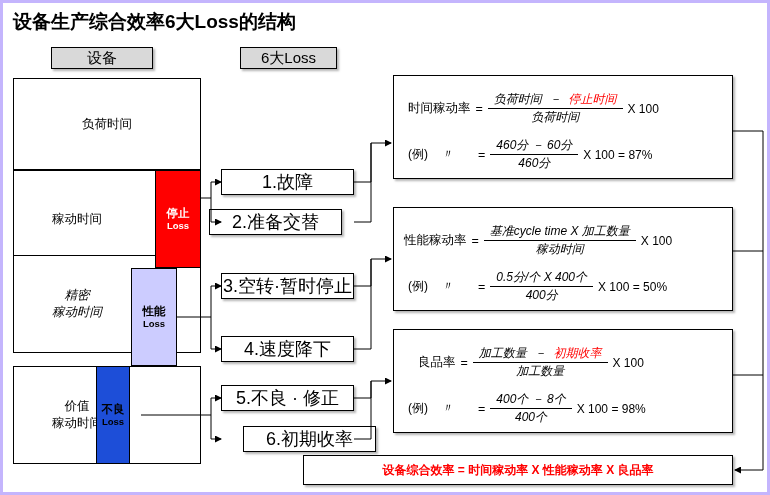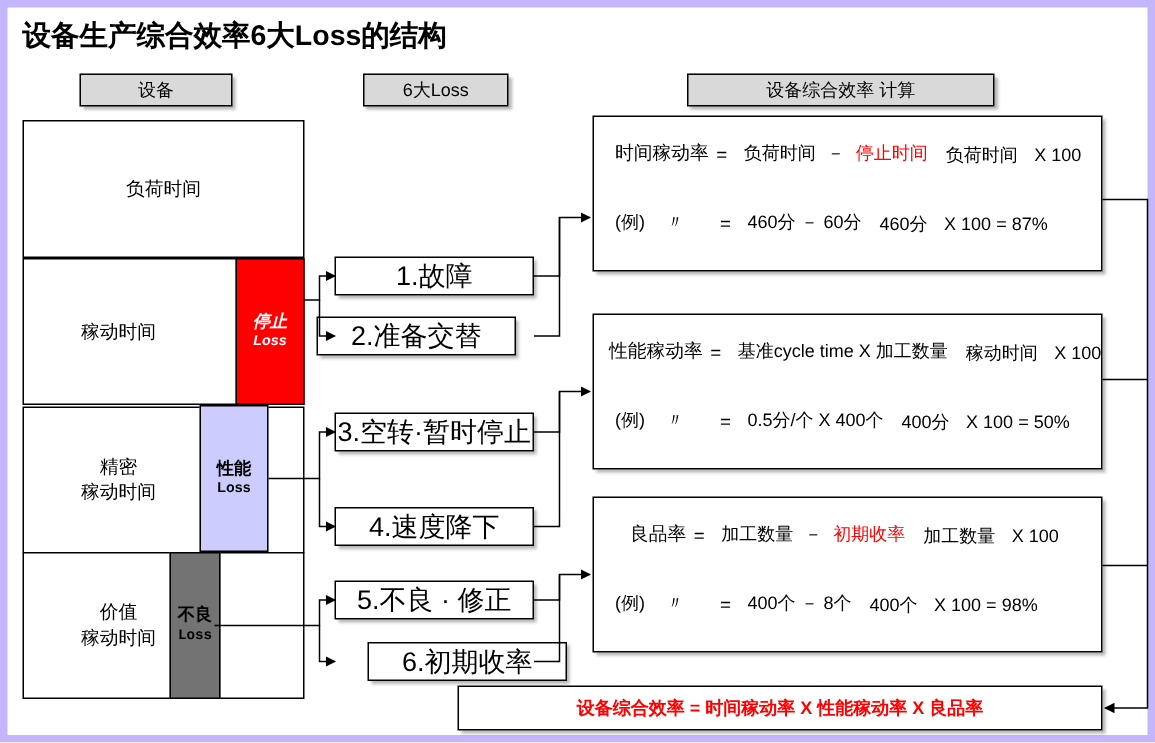--- a/index.html
+++ b/index.html
@@ -12,41 +12,41 @@
     background: #ffffff;
     font-family: "Liberation Sans", sans-serif;
     color: #000000;
     position: relative;
     overflow: hidden;
   }
   .page {
     position: relative;
     width: 770px;
     height: 495px;
-    border: 5px solid #c4b5fd;
+    border: 3px solid #c4b5fd;
     box-sizing: border-box;
     padding-left: 40px;
   }
   
   #title {
     position: absolute;
     left: 10px;
     top: 6px;
     font-size: 19px;
     font-weight: bold;
     letter-spacing: 0px;
     white-space: nowrap;
   }
   
   .hdr {
     position: absolute;
     background: #d9d9d9;
     border: 1px solid #000000;
     box-sizing: border-box;
-    font-size: 12px;
+    font-size: 15px;
     display: flex;
     align-items: center;
     justify-content: center;
     box-shadow: 2px 2px 2px rgba(120,120,120,0.55);
   }
   
   .tcell {
     position: absolute;
     border: 1px solid #000000;
     box-sizing: border-box;
@@ -103,24 +103,25 @@
     position: absolute;
     display: flex;
     align-items: center;
     font-size: 12px;
     white-space: nowrap;
   }
   .lbl { font-size: 12.5px; }
   .eq  { margin: 0 5px; font-size: 12.5px; }
   .frac {
     display: inline-flex;
-    flex-direction: row;
+    flex-direction: column;
     align-items: center;
     justify-content: center;
     line-height: 1.25;
+    font-style: italic;
   }
   .frac .num {
     padding: 0 6px 1px 6px;
     font-size: 12px;
     white-space: nowrap;
   }
   .frac .bar {
     width: 100%;
     height: 1px;
     background: #000000;
@@ -164,57 +165,54 @@
 <div class="page">
 
   <div id="title">设备生产综合效率6大Loss的结构</div>
 
   <div class="hdr" style="left:48px; top:44px; width:102px; height:22px;">
     <span>设备</span>
   </div>
   <div class="hdr" style="left:237px; top:44px; width:97px; height:22px;">
     <span>6大Loss</span>
   </div>
-  <div class="hdr" style="left:453px; top:44px; width:205px; height:22px;">
-    <span>设备综合效率 计算</span>
-  </div>
 
   <div class="tcell" style="left:10px; top:75px; width:188px; height:92px;">
     <span>负荷时间</span>
   </div>
 
   <div class="tcell" style="left:10px; top:167px; width:188px; height:98px;">
     <span style="margin-right:60px;">稼动时间</span>
   </div>
 
-  <div class="tcell" style="left:10px; top:266px; width:188px; height:98px;">
+  <div class="tcell" style="left:10px; top:252px; width:188px; height:98px;font-style:italic;">
     <div style="margin-right:60px; text-align:center;">
       <div>精密</div>
       <div>稼动时间</div>
     </div>
   </div>
 
   <div class="tcell" style="left:10px; top:363px; width:188px; height:98px;">
     <div style="margin-right:60px; text-align:center;">
       <div>价值</div>
       <div>稼动时间</div>
     </div>
   </div>
 
-  <div class="losscell" style="left:152px; top:167px; width:46px; height:98px; background:#ff0000; color:#ffffff;font-style:italic;">
+  <div class="losscell" style="left:152px; top:167px; width:46px; height:98px; background:#ff0000; color:#ffffff;">
     <span class="lw">停止</span>
     <span class="ll">Loss</span>
   </div>
 
   <div class="losscell" style="left:128px; top:265px; width:46px; height:98px; background:#ccccff; color:#000000;">
     <span class="lw">性能</span>
     <span class="ll">Loss</span>
   </div>
 
-  <div class="losscell" style="left:108px; top:363px; width:34px; height:98px; background:#737373; color:#000000;font-family:Liberation Mono, monospace;">
+  <div class="losscell" style="left:93px; top:363px; width:34px; height:98px; background:#1d4ed8; color:#000000;">
     <span class="lw">不良</span>
     <span class="ll">Loss</span>
   </div>
 
   <div class="lossitem" style="left:218px; top:166px; width:133px; height:26px;">
     <span>1.故障</span>
   </div>
   <div class="lossitem" style="left:206px; top:206px; width:133px; height:26px;justify-content:center;">
     <span>2.准备交替</span>
   </div>

